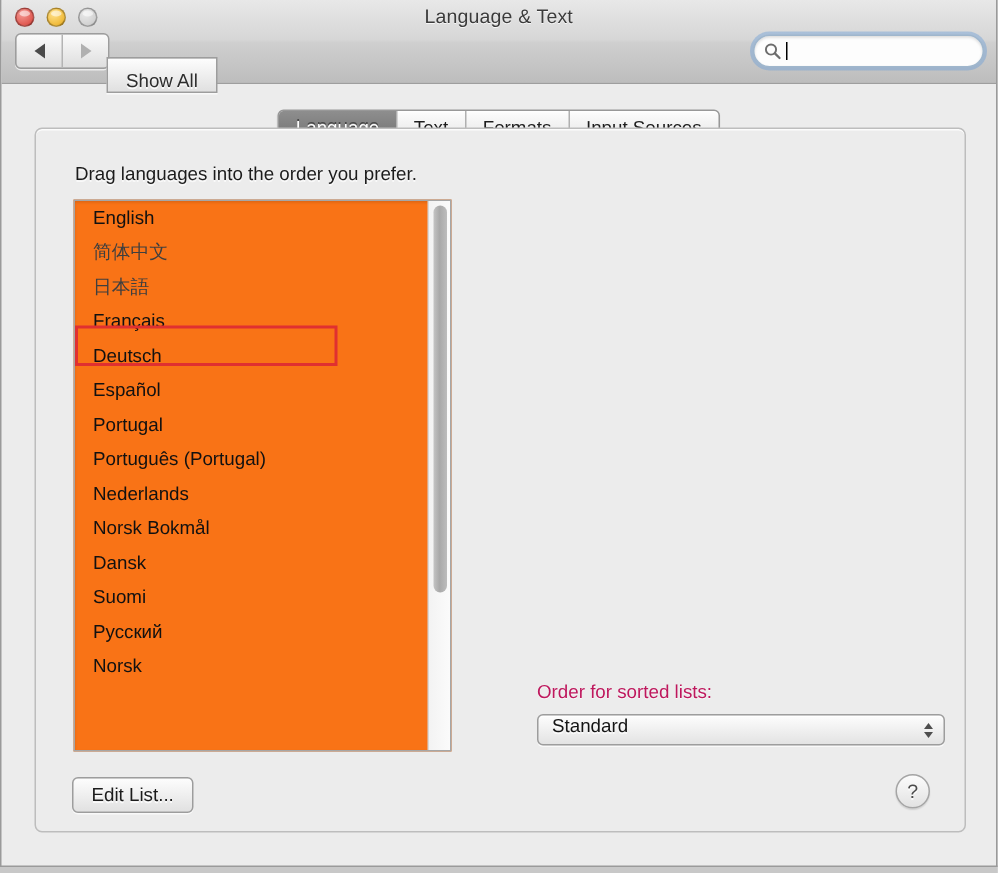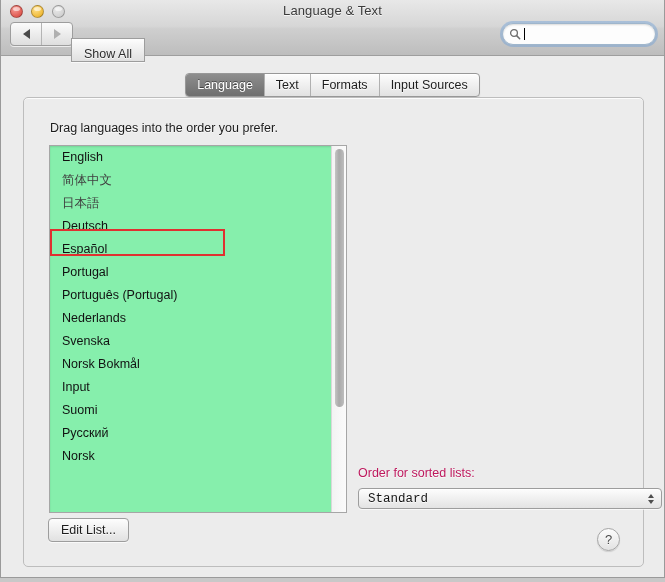--- a/index.html
+++ b/index.html
@@ -189,39 +189,38 @@
     position: absolute;
     left: 22px;
     top: 85px;
     width: 621px;
     height: 470px;
     background: #ececec;
     border: 1px solid #bdbdbd;
     border-radius: 5px;
     box-shadow: inset 0 1px 0 rgba(255,255,255,0.85);
     box-sizing: border-box;
-    margin-top: 12px;
   }
 
   .hint {
     position: absolute;
     left: 26px; top: 23px;
     font-size: 12.5px;
     color: #1b1b1b;
     text-shadow: 0 1px 0 rgba(255,255,255,0.7);
   }
 
   
   .listbox {
     position: absolute;
     left: 25px;
     top: 47px;
-    width: 298px;
+    width: 252px;
     height: 368px;
-    background: #86efac;
+    background: #f97316;
     border: 1px solid #a6a6a6;
     box-shadow: inset 0 1px 2px rgba(0,0,0,0.12);
     box-sizing: border-box;
     overflow: hidden;
   }
   .list-scroll {
     position: absolute;
     left: 0; top: 0;
     right: 16px; bottom: 0;
     overflow: hidden;
@@ -276,31 +275,30 @@
     left: 334px;
     top: 368px;
     font-size: 12.5px;
     color: #be185d;
     text-shadow: 0 1px 0 rgba(255,255,255,0.7);
   }
   .popup {
     position: absolute;
     left: 334px;
     top: 390px;
-    width: 304px;
+    width: 272px;
     height: 21px;
     border: 1px solid #9d9d9d;
     border-radius: 4px;
     background: linear-gradient(to bottom, #fdfdfd, #e3e3e3);
     box-shadow: 0 1px 0 rgba(255,255,255,0.7), inset 0 1px 0 rgba(255,255,255,0.9);
     box-sizing: border-box;
     display: flex;
-    align-items: center;
-    cursor: default;
-    font-family: Liberation Mono, monospace;
+    align-items: flex-start;
+    cursor: default;
   }
   .popup-label {
     font-size: 12.5px;
     color: #141414;
     margin-left: 9px;
     text-shadow: 0 1px 0 rgba(255,255,255,0.7);
   }
   .popup-arrows {
     position: absolute;
     right: 7px;
@@ -316,21 +314,21 @@
     border-left: 3.5px solid transparent;
     border-right: 3.5px solid transparent;
   }
   .arrow-up { border-bottom: 4px solid #4e4e4e; }
   .arrow-dn { border-top: 4px solid #4e4e4e; }
 
   
   .editlist {
     position: absolute;
     left: 24px;
-    top: 420px;
+    top: 432px;
     height: 22px;
     padding: 0 12px;
     display: flex;
     align-items: center;
     font-size: 12.5px;
     color: #1c1c1c;
     border: 1px solid #9d9d9d;
     border-radius: 4px;
     background: linear-gradient(to bottom, #fdfdfd, #e1e1e1);
     box-shadow: 0 1px 0 rgba(255,255,255,0.7);
@@ -411,28 +409,28 @@
 
   <div class="panel">
 
     <div class="hint">Drag languages into the order you prefer.</div>
 
     <div class="listbox">
       <div class="list-scroll" id="lang-list">
           <div class="lang-item">English</div>
           <div class="lang-item cjk">简体中文</div>
           <div class="lang-item cjk">日本語</div>
+          <div class="lang-item">Français</div>
           <div class="lang-item">Deutsch</div>
           <div class="lang-item">Español</div>
           <div class="lang-item">Portugal</div>
           <div class="lang-item">Português (Portugal)</div>
           <div class="lang-item">Nederlands</div>
-          <div class="lang-item">Svenska</div>
           <div class="lang-item">Norsk Bokmål</div>
-          <div class="lang-item">Input</div>
+          <div class="lang-item">Dansk</div>
           <div class="lang-item">Suomi</div>
           <div class="lang-item">Русский</div>
           <div class="lang-item">Norsk</div>
         </div>
       <div class="vscroll">
         <div class="vthumb"></div>
       </div>
     </div>
 
     <div class="redbox" style="border-color: rgb(224, 48, 48);"></div>

